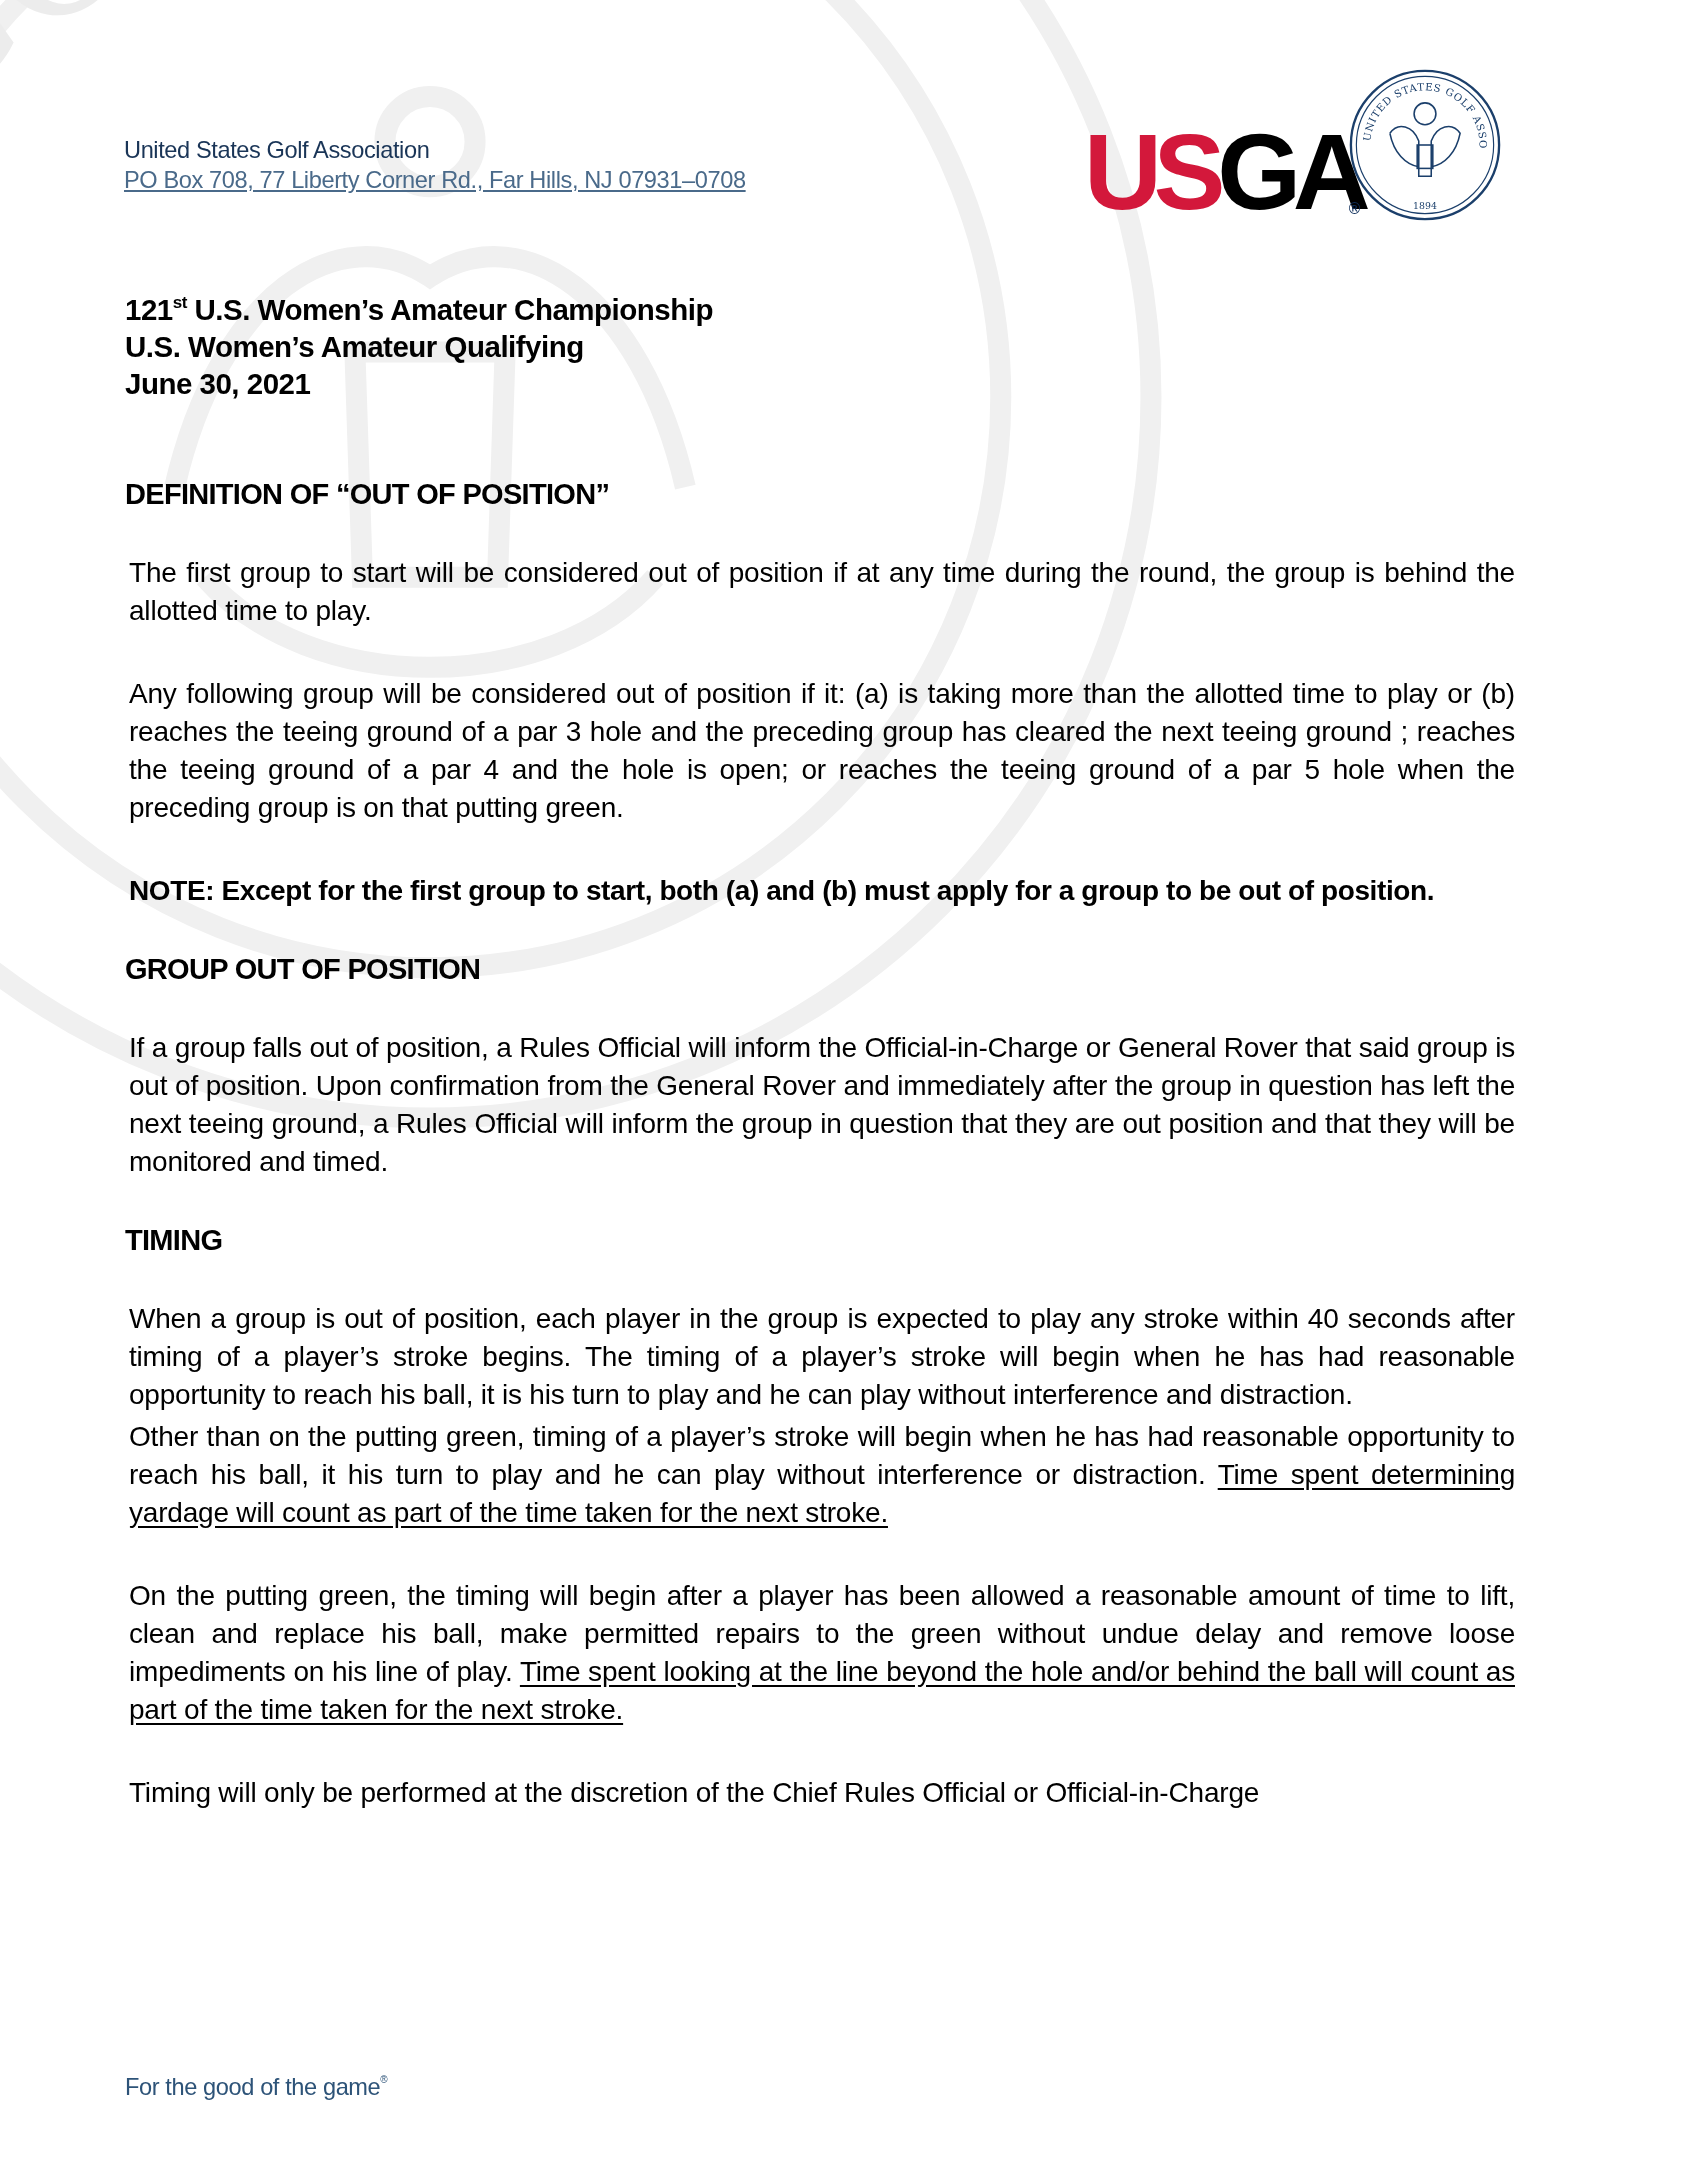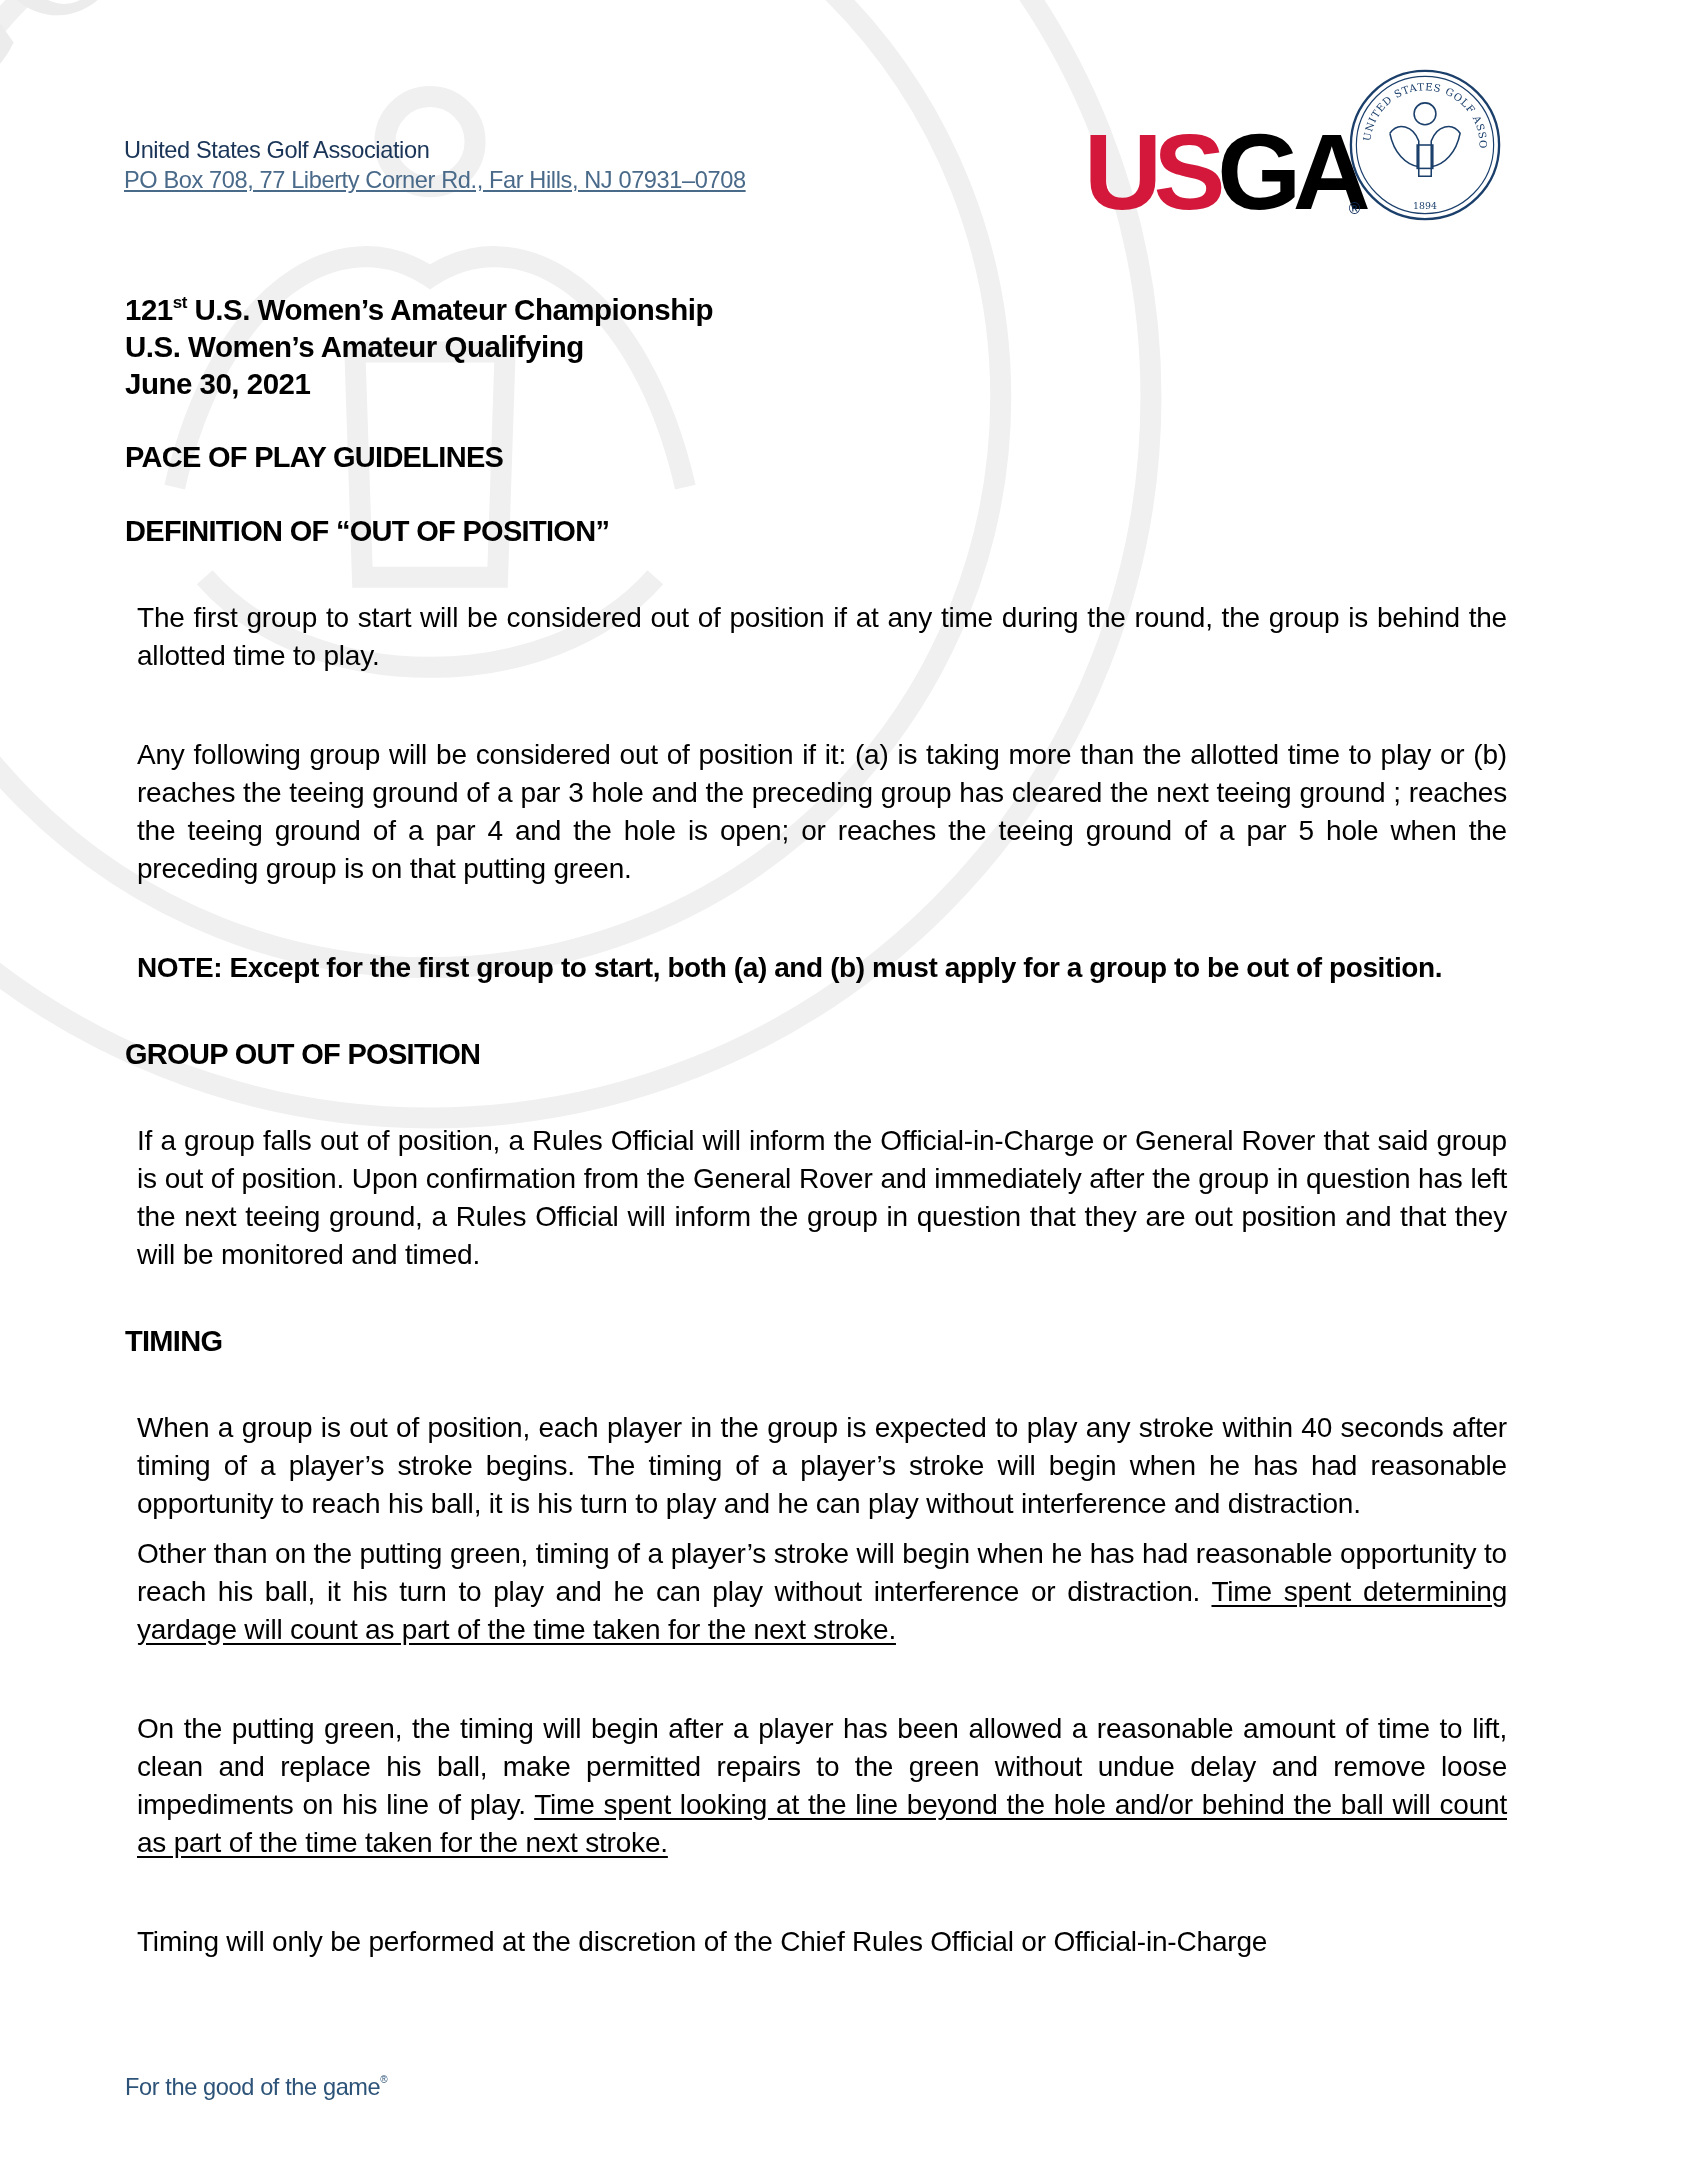--- a/index.html
+++ b/index.html
@@ -18,21 +18,21 @@
   .logo-us { color: #d3183b; }
   .logo-ga { color: #000000; }
   .logo-reg { position: absolute; left: 263px; top: 133px; font-size: 15px; color: #0d2d5a; }
   .logo-seal { position: absolute; left: 263px; top: 0; width: 156px; height: 156px; }
 
   .content { position: absolute; left: 125px; top: 291px; width: 1394px; }
   .title-block { font-family: "Liberation Sans", sans-serif; font-weight: bold; font-size: 29.5px; line-height: 37px; letter-spacing: -0.5px; color: #000; }
   .title-block sup { font-size: 17px; vertical-align: 11.8px; line-height: 0; }
 
   .heading { font-family: "Liberation Sans", sans-serif; font-weight: bold; font-size: 29px; letter-spacing: -0.7px; color: #000; margin: 0; line-height: 37px; }
-  .para { font-family: "Liberation Sans", sans-serif; font-size: 28px; line-height: 38px; text-align: justify; color: #000; margin: 12px; letter-spacing: -0.2px; }
+  .para { font-family: "Liberation Sans", sans-serif; font-size: 28px; line-height: 38px; text-align: justify; color: #000; margin: 4px; letter-spacing: -0.2px; }
   .para.bold { font-weight: bold; letter-spacing: -0.4px; }
   .u { text-decoration: underline; text-underline-offset: 4.2px; }
 
   .gap { height: 37px; }
 
   .footer { position: absolute; left: 125px; top: 2074px; font-family: "Liberation Sans", sans-serif; font-size: 23.6px; color: #2d5378; letter-spacing: -0.4px; }
   .footer sup { font-size: 10px; vertical-align: 11.8px; }
 </style>
 </head>
 <body>
@@ -75,21 +75,20 @@
 </div>
 
 <div class="content">
   <div class="title-block">
     <div><span>121</span><sup>st</sup><span> U.S. Women’s Amateur Championship</span></div>
     <div>U.S. Women’s Amateur Qualifying</div>
     <div>June 30, 2021</div>
   </div>
 
   <div class="gap"></div>
-  <h1 class="heading">PACE OF PLAY GUIDELINES</h1>
 
   <div class="gap"></div>
   <h2 class="heading">DEFINITION OF “OUT OF POSITION”</h2>
   <div class="gap"></div>
   <p class="para">The first group to start will be considered out of position if at any time during the round, the group is behind the allotted time to play.</p>
   <div class="gap"></div>
   <p class="para">Any following group will be considered out of position if it: (a) is taking more than the allotted time to play or (b) reaches the teeing ground of a par 3 hole and the preceding group has cleared the next teeing ground ; reaches the teeing ground of a par 4 and the hole is open; or reaches the teeing ground of a par 5 hole when the preceding group is on that putting green.</p>
   <div class="gap"></div>
   <p class="para bold">NOTE: Except for the first group to start, both (a) and (b) must apply for a group to be out of position.</p>
 

